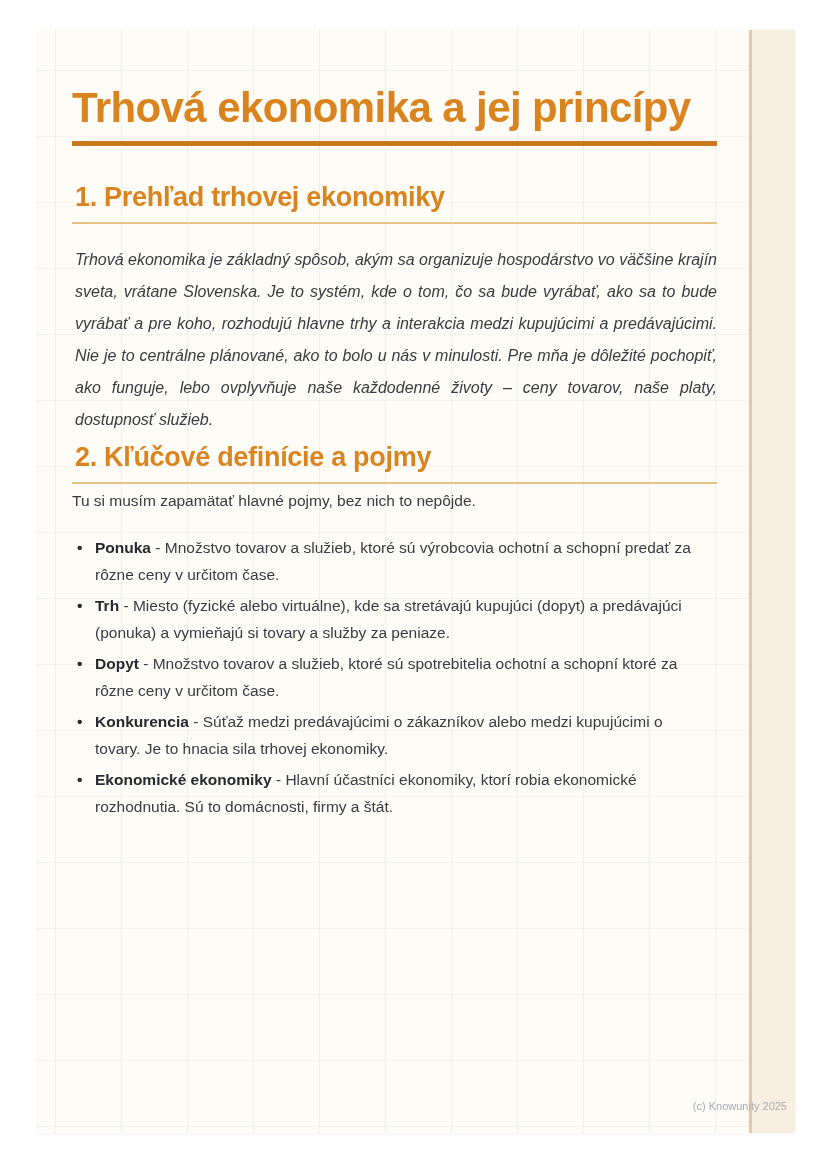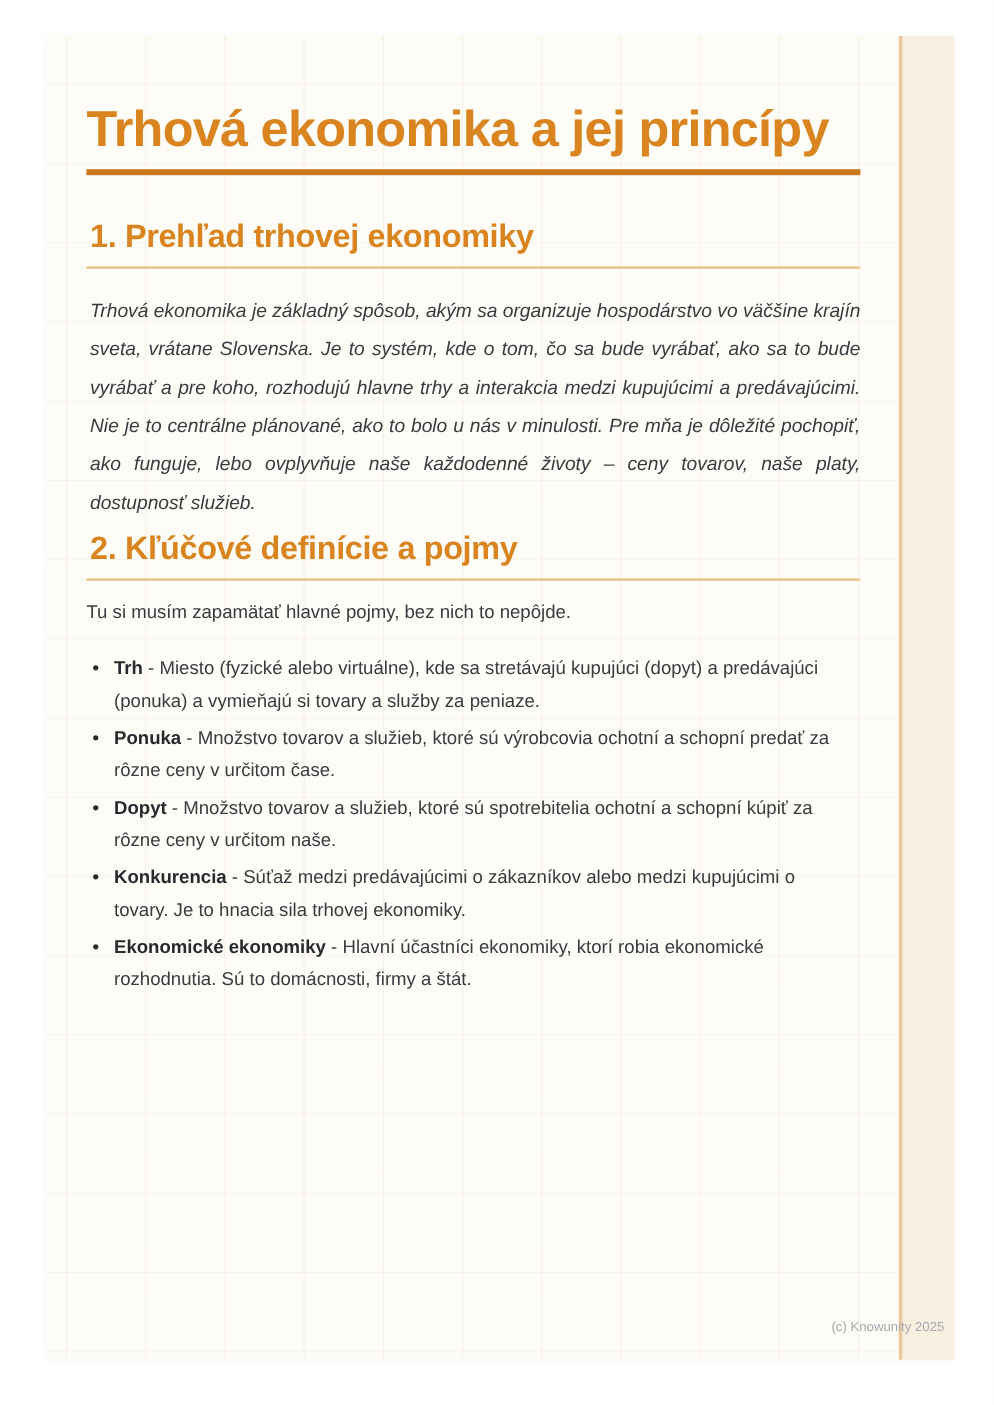--- a/index.html
+++ b/index.html
@@ -73,21 +73,21 @@
   }
   p.body-paragraph {
     margin: 20px 0 0 3px;
     font-size: 16px;
     line-height: 32px;
     color: #383B40;
     text-align: justify;
     font-style: italic;
   }
   p.intro-line {
-    margin: 16px 0 0 0;
+    margin: 6px 0 0 0;
     font-size: 15.5px;
     line-height: 22px;
     color: #383B40;
   }
   ul.terms-list {
     margin: 22px 0 0 0;
     padding: 0;
     list-style: none;
   }
   ul.terms-list li {
@@ -136,23 +136,23 @@
       <div class="rule-thin"></div>
       <p class="body-paragraph">Trhová ekonomika je základný spôsob, akým sa organizuje hospodárstvo vo väčšine krajín sveta, vrátane Slovenska. Je to systém, kde o tom, čo sa bude vyrábať, ako sa to bude vyrábať a pre koho, rozhodujú hlavne trhy a interakcia medzi kupujúcimi a predávajúcimi. Nie je to centrálne plánované, ako to bolo u nás v minulosti. Pre mňa je dôležité pochopiť, ako funguje, lebo ovplyvňuje naše každodenné životy – ceny tovarov, naše platy, dostupnosť služieb.</p>
     </section>
 
     <section class="second">
       <h2 class="section-heading">2. Kľúčové definície a pojmy</h2>
       <div class="rule-thin"></div>
       <p class="intro-line">Tu si musím zapamätať hlavné pojmy, bez nich to nepôjde.</p>
 
       <ul class="terms-list">
+        <li><strong>Ponuka</strong><span> - </span><span>Množstvo tovarov a služieb, ktoré sú výrobcovia ochotní a schopní predať za rôzne ceny v určitom čase.</span></li>
         <li><strong>Trh</strong><span> - </span><span>Miesto (fyzické alebo virtuálne), kde sa stretávajú kupujúci (dopyt) a predávajúci (ponuka) a vymieňajú si tovary a služby za peniaze.</span></li>
-        <li><strong>Ponuka</strong><span> - </span><span>Množstvo tovarov a služieb, ktoré sú výrobcovia ochotní a schopní predať za rôzne ceny v určitom čase.</span></li>
-        <li><strong>Dopyt</strong><span> - </span><span>Množstvo tovarov a služieb, ktoré sú spotrebitelia ochotní a schopní kúpiť za rôzne ceny v určitom naše.</span></li>
+        <li><strong>Dopyt</strong><span> - </span><span>Množstvo tovarov a služieb, ktoré sú spotrebitelia ochotní a schopní ktoré za rôzne ceny v určitom čase.</span></li>
         <li><strong>Konkurencia</strong><span> - </span><span>Súťaž medzi predávajúcimi o zákazníkov alebo medzi kupujúcimi o tovary. Je to hnacia sila trhovej ekonomiky.</span></li>
         <li><strong>Ekonomické ekonomiky</strong><span> - </span><span>Hlavní účastníci ekonomiky, ktorí robia ekonomické rozhodnutia. Sú to domácnosti, firmy a štát.</span></li>
       </ul>
     </section>
 
   </div>
 
   <div class="footer-credit">(c) Knowunity 2025</div>
 </div>
 

